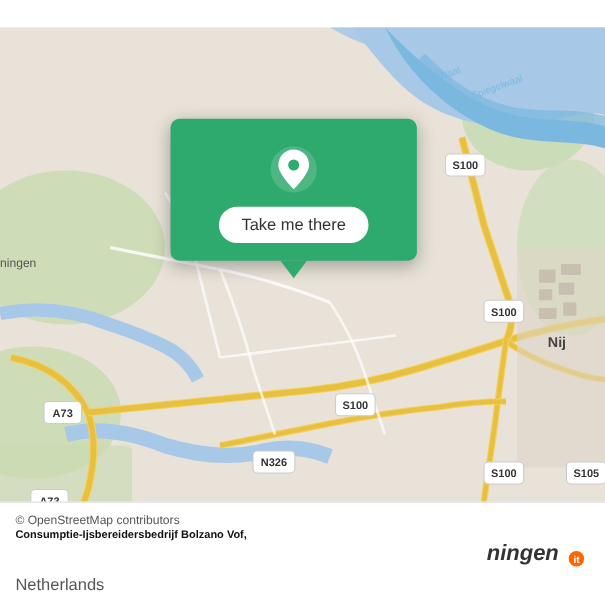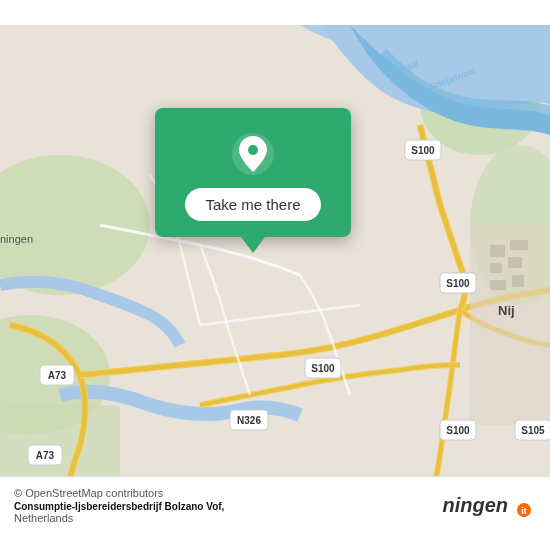--- a/index.html
+++ b/index.html
@@ -25,21 +25,21 @@
       left: 0;
       width: 100%;
       height: 100%;
     }
 
     
     #popup-card {
       position: absolute;
       top: 108px;
       left: 155px;
-      width: 196px;
+      width: 224px;
       background: #2eaa6e;
       border-radius: 8px;
       padding: 24px 16px 16px 16px;
       display: flex;
       flex-direction: column;
       align-items: center;
       box-shadow: 0 4px 16px rgba(0,0,0,0.3);
       z-index: 10;
     }
 
@@ -68,21 +68,21 @@
       padding: 8px 20px;
       font-size: 15px;
       font-weight: 500;
       cursor: pointer;
       white-space: nowrap;
     }
 
     
     #bottom-bar {
       position: absolute;
-      bottom: 16px;
+      bottom: 0;
       left: 0;
       right: 0;
       background: white;
       padding: 10px 14px;
       display: flex;
       align-items: center;
       justify-content: space-between;
       border-top: 1px solid #ddd;
       z-index: 20;
     }
@@ -98,22 +98,23 @@
     }
 
     #place-name {
       font-size: 10px;
       font-weight: 600;
       color: #111;
       margin-top: 2px;
     }
 
     #place-country {
-      font-size: 11px;
+      font-size: 15px;
       color: #555;
+      margin-top: 31px;
     }
 
     #moovit-logo {
       display: flex;
       align-items: center;
       gap: 4px;
     }
 
     .moovit-text {
       font-size: 20px;

